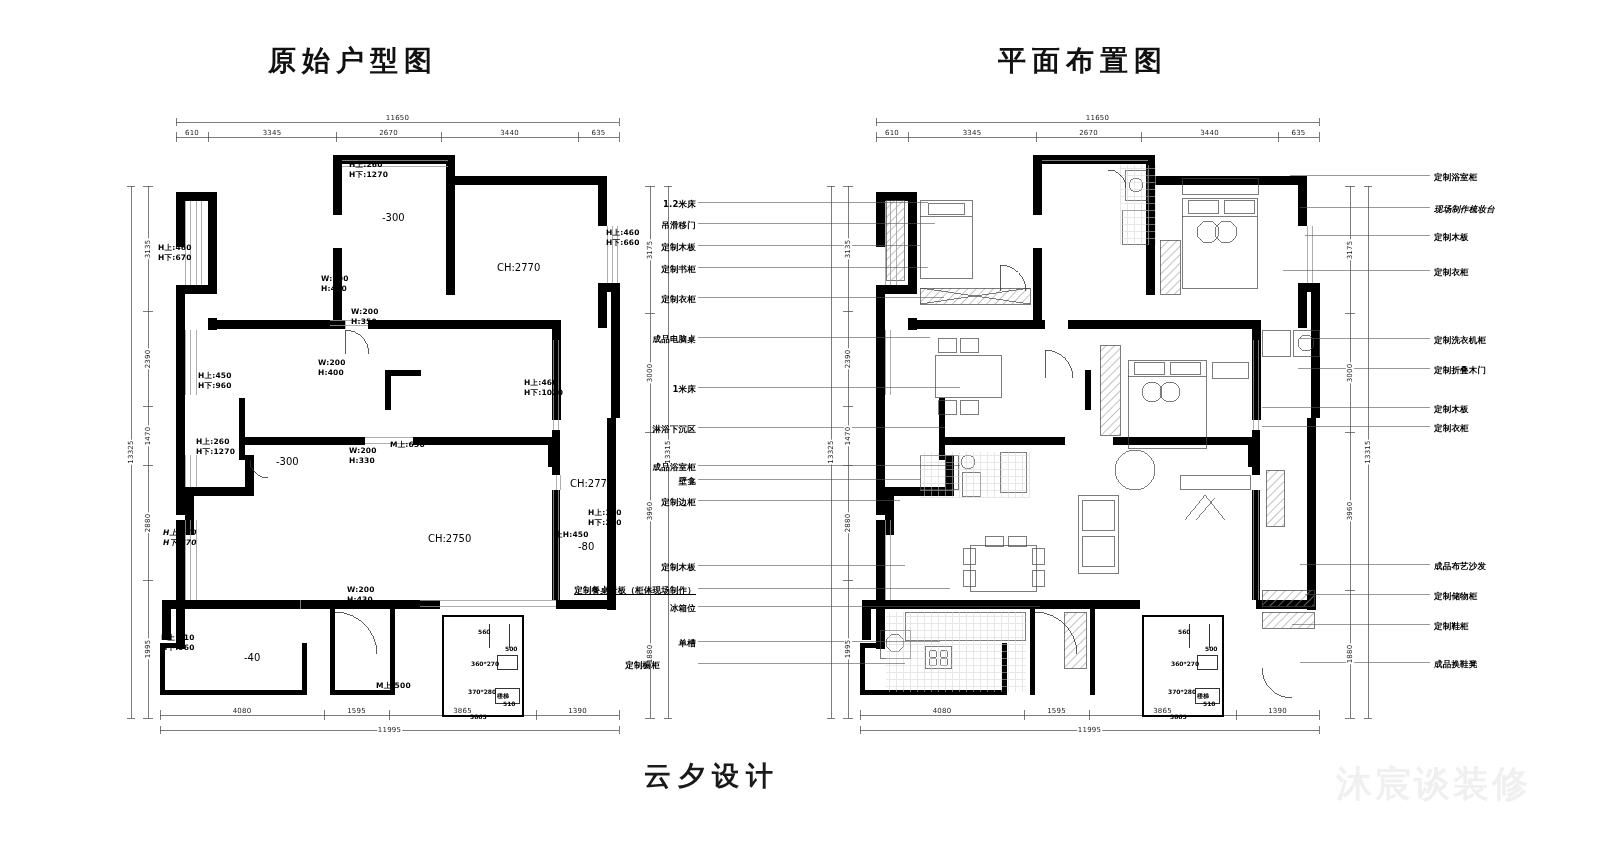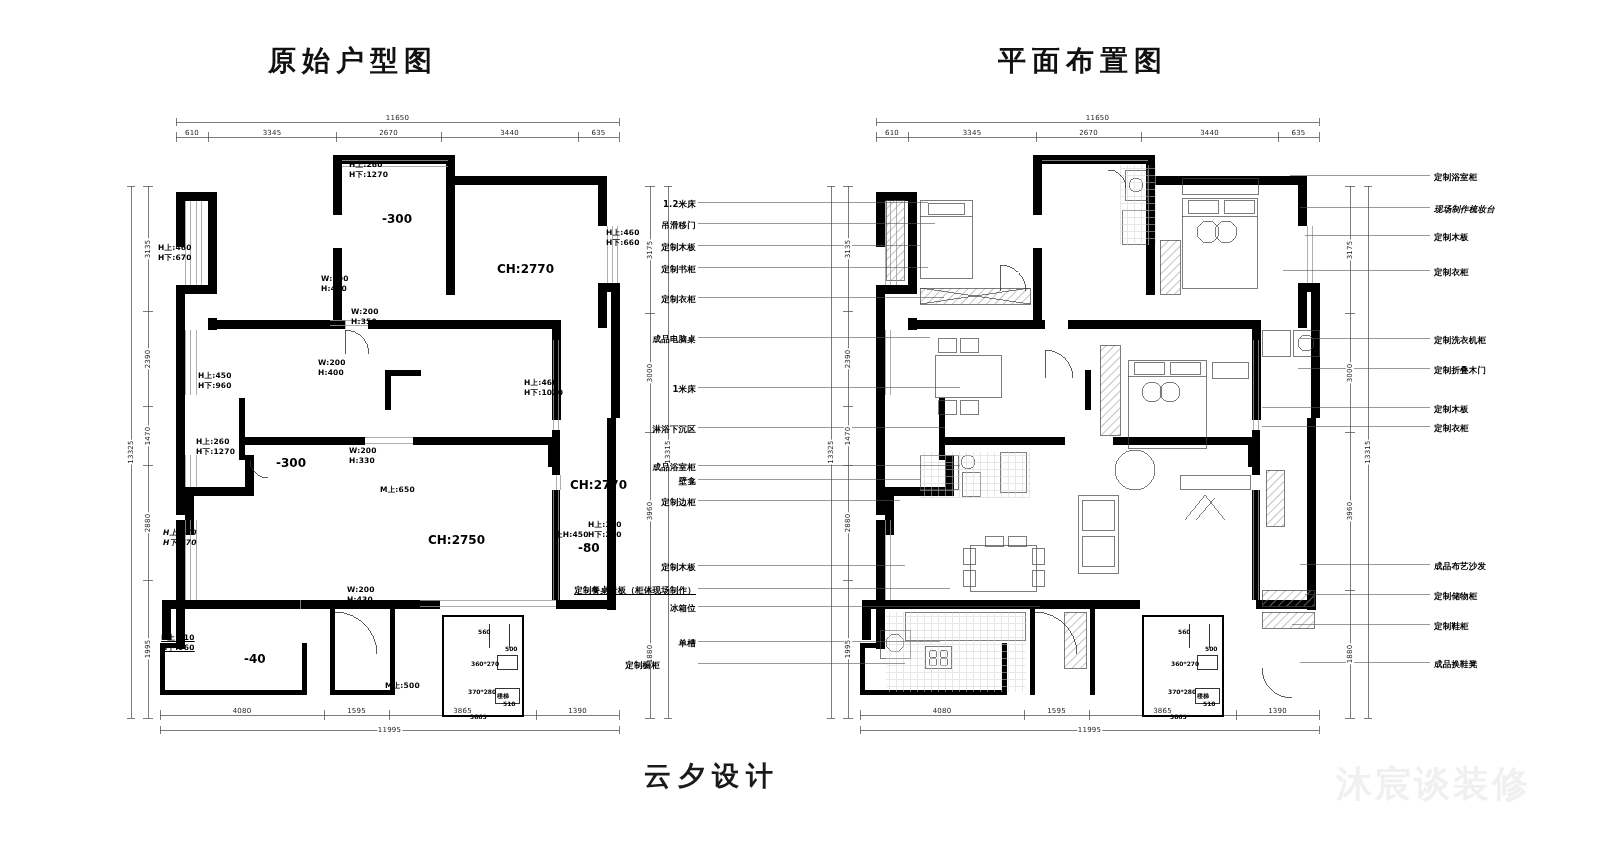--- a/index.html
+++ b/index.html
@@ -80,22 +80,22 @@
     position: absolute;
     font-size: 7.5px;
     font-weight: 700;
     color: #000;
     white-space: nowrap;
     line-height: 1.35;
     letter-spacing: 0.2px;
   }
   .lvl {
     position: absolute;
-    font-size: 12px;
-    font-weight: 700;
+    font-size: 10px;
+    font-weight: 400;
     color: #000;
     white-space: nowrap;
   }
   .tiny {
     position: absolute;
     font-size: 6px;
     font-weight: 700;
     color: #000;
     white-space: nowrap;
   }
@@ -608,29 +608,29 @@
       <div>H下:960</div>
     </div>
     <div class="wlab" style="left: 196px; top: 437px;">
       <div>H上:260</div>
       <div>H下:1270</div>
     </div>
     <div class="wlab" style="left: 524px; top: 378px;">
       <div>H上:460</div>
       <div>H下:1020</div>
     </div>
-    <div class="wlab" style="left: 588px; top: 508px; margin-top: 12px;">
+    <div class="wlab" style="left: 588px; top: 508px;">
       <div>H上:370</div>
       <div>H下:230</div>
     </div>
     <div class="wlab" style="left: 163px; top: 528px; font-style: italic;">
       <div>H上:470</div>
       <div>H下:670</div>
     </div>
-    <div class="wlab" style="left: 161px; top: 633px; text-decoration: underline;">
+    <div class="wlab" style="left: 161px; top: 633px;">
       <div>H上:410</div>
       <div>H下:960</div>
     </div>
     <div class="wlab" style="left: 321px; top: 274px;">
       <div>W:200</div>
       <div>H:400</div>
     </div>
     <div class="wlab" style="left: 351px; top: 307px;">
       <div>W:200</div>
       <div>H:350</div>
@@ -640,22 +640,22 @@
       <div>H:400</div>
     </div>
     <div class="wlab" style="left: 349px; top: 446px;">
       <div>W:200</div>
       <div>H:330</div>
     </div>
     <div class="wlab" style="left: 347px; top: 585px;">
       <div>W:200</div>
       <div>H:430</div>
     </div>
-    <div class="wlab" style="left: 380px; top: 440px; margin-top: 45px;">M上:650</div>
-    <div class="wlab" style="left: 341px; top: 681px; padding-left: 44px;">M上:500</div>
+    <div class="wlab" style="left: 390px; top: 440px;">M上:650</div>
+    <div class="wlab" style="left: 332px; top: 681px; padding-left: 44px;">M上:500</div>
     <div class="wlab" style="left: 555px; top: 530px;">上H:450</div>
     <div class="lvl" style="left: 497px; top: 262px;">CH:2770</div>
     <div class="lvl" style="left: 570px; top: 478px;">CH:2770</div>
     <div class="lvl" style="left: 428px; top: 533px; text-align: center;">CH:2750</div>
     <div class="lvl" style="left: 382px; top: 212px;">-300</div>
     <div class="lvl" style="left: 276px; top: 456px;">-300</div>
     <div class="lvl" style="left: 578px; top: 541px;">-80</div>
     <div class="lvl" style="left: 244px; top: 652px;">-40</div>
     <div class="tiny" style="left: 478px; top: 628px;">560</div>
     <div class="tiny" style="left: 505px; top: 645px;">500</div>

